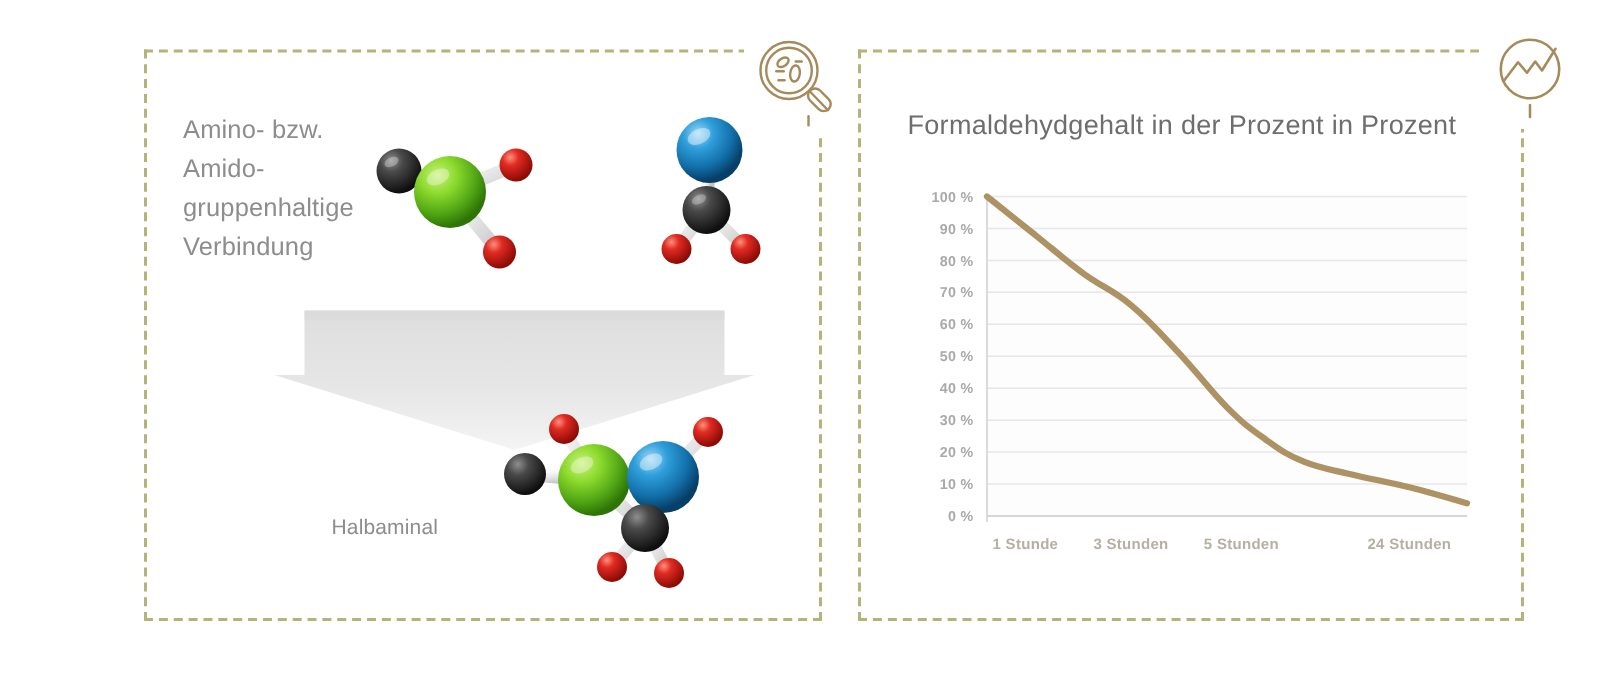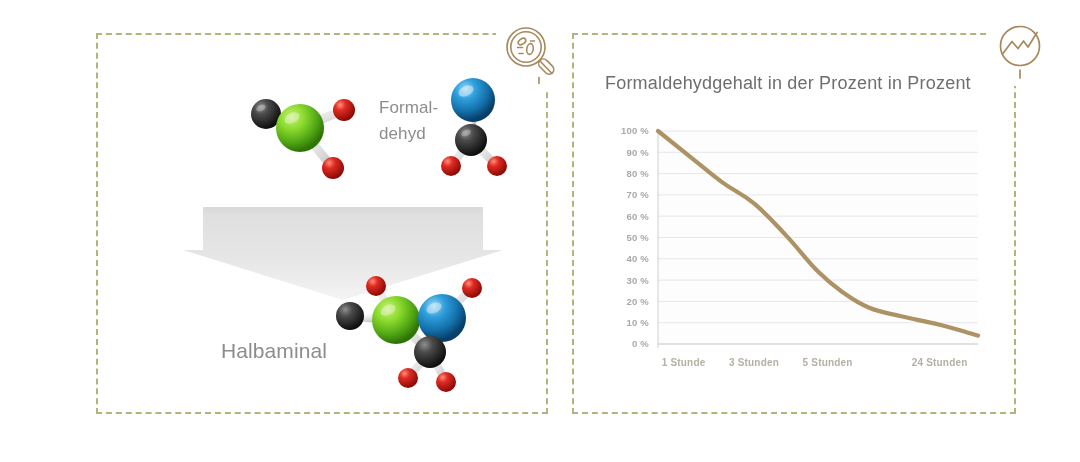--- a/index.html
+++ b/index.html
@@ -36,21 +36,21 @@
     position: absolute;
     color: #8d8d8d;
     font-size: 17px;
     line-height: 26px;
     font-family: "Liberation Sans", sans-serif;
     letter-spacing: .1px;
     white-space: pre-line;
   }
   #label-amino { left: 122px; top: 74px; width: 150px; }
   #label-formaldehyd { left: 379px; top: 95px; width: 90px; }
-  #label-halbaminal { left: 221px; top: 338px; width: 160px; font-size: 21px; }
+  #label-halbaminal { left: 221px; top: 338px; width: 160px; font-size: 14px; }
 
   
   #big-arrow { position: absolute; left: 183px; top: 205px; width: 320px; height: 95px; }
 
   
   .mol { position: absolute; }
   #mol-amino  { left: 232px; top: 78px;  width: 130px; height: 112px; }
   #mol-formal { left: 437px; top: 70px;  width: 105px; height: 112px; }
   #mol-halb   { left: 330px; top: 272px; width: 172px; height: 128px; }
 
@@ -92,20 +92,24 @@
           <stop offset="0%" stop-color="#dedede"></stop>
           <stop offset="55%" stop-color="#e6e6e6"></stop>
           <stop offset="100%" stop-color="#f4f4f4"></stop>
         </linearGradient>
       </defs>
       <polygon points="20,2 300,2 300,45 320,45 160,95 0,45 20,45" fill="url(#arrG)"></polygon>
       <polygon points="20,2 300,2 300,8 20,8" fill="#d8d8d8" opacity=".55"></polygon>
     </svg>
   </div>
 
+  <div class="reaction-label" id="label-amino">Amino- bzw.
+Amido-
+gruppenhaltige
+Verbindung</div>
 
   <div class="mol" id="mol-amino">
     <svg width="130" height="112" viewBox="0 0 130 112">
       <defs>
         <radialGradient id="gGreen" cx="33%" cy="27%" r="72%">
           <stop offset="0%" stop-color="#c9f07e"></stop>
           <stop offset="35%" stop-color="#8ddb2e"></stop>
           <stop offset="75%" stop-color="#4fa413"></stop>
           <stop offset="100%" stop-color="#2f7407"></stop>
         </radialGradient>
@@ -132,22 +136,20 @@
 
       <circle cx="112" cy="32" r="11" fill="url(#gRed)"></circle>
       <circle cx="101" cy="90" r="11" fill="url(#gRed)"></circle>
       <circle cx="34" cy="36" r="15" fill="url(#gBlack)"></circle>
       <circle cx="68" cy="50" r="24" fill="url(#gGreen)"></circle>
       <ellipse cx="60" cy="40" rx="8" ry="5" fill="#ffffff" opacity=".35" transform="rotate(-25 60 40)"></ellipse>
       <ellipse cx="29" cy="30" rx="5" ry="3" fill="#ffffff" opacity=".30" transform="rotate(-25 29 30)"></ellipse>
     </svg>
   </div>
 
-  <div class="reaction-label" id="label-formaldehyd">Formal-
-dehyd</div>
 
   <div class="mol" id="mol-formal">
     <svg width="105" height="112" viewBox="0 0 105 112">
       <defs>
         <radialGradient id="gBlue" cx="33%" cy="25%" r="72%">
           <stop offset="0%" stop-color="#9fd8f5"></stop>
           <stop offset="32%" stop-color="#2f9fdb"></stop>
           <stop offset="72%" stop-color="#126ea8"></stop>
           <stop offset="100%" stop-color="#073f68"></stop>
         </radialGradient>

